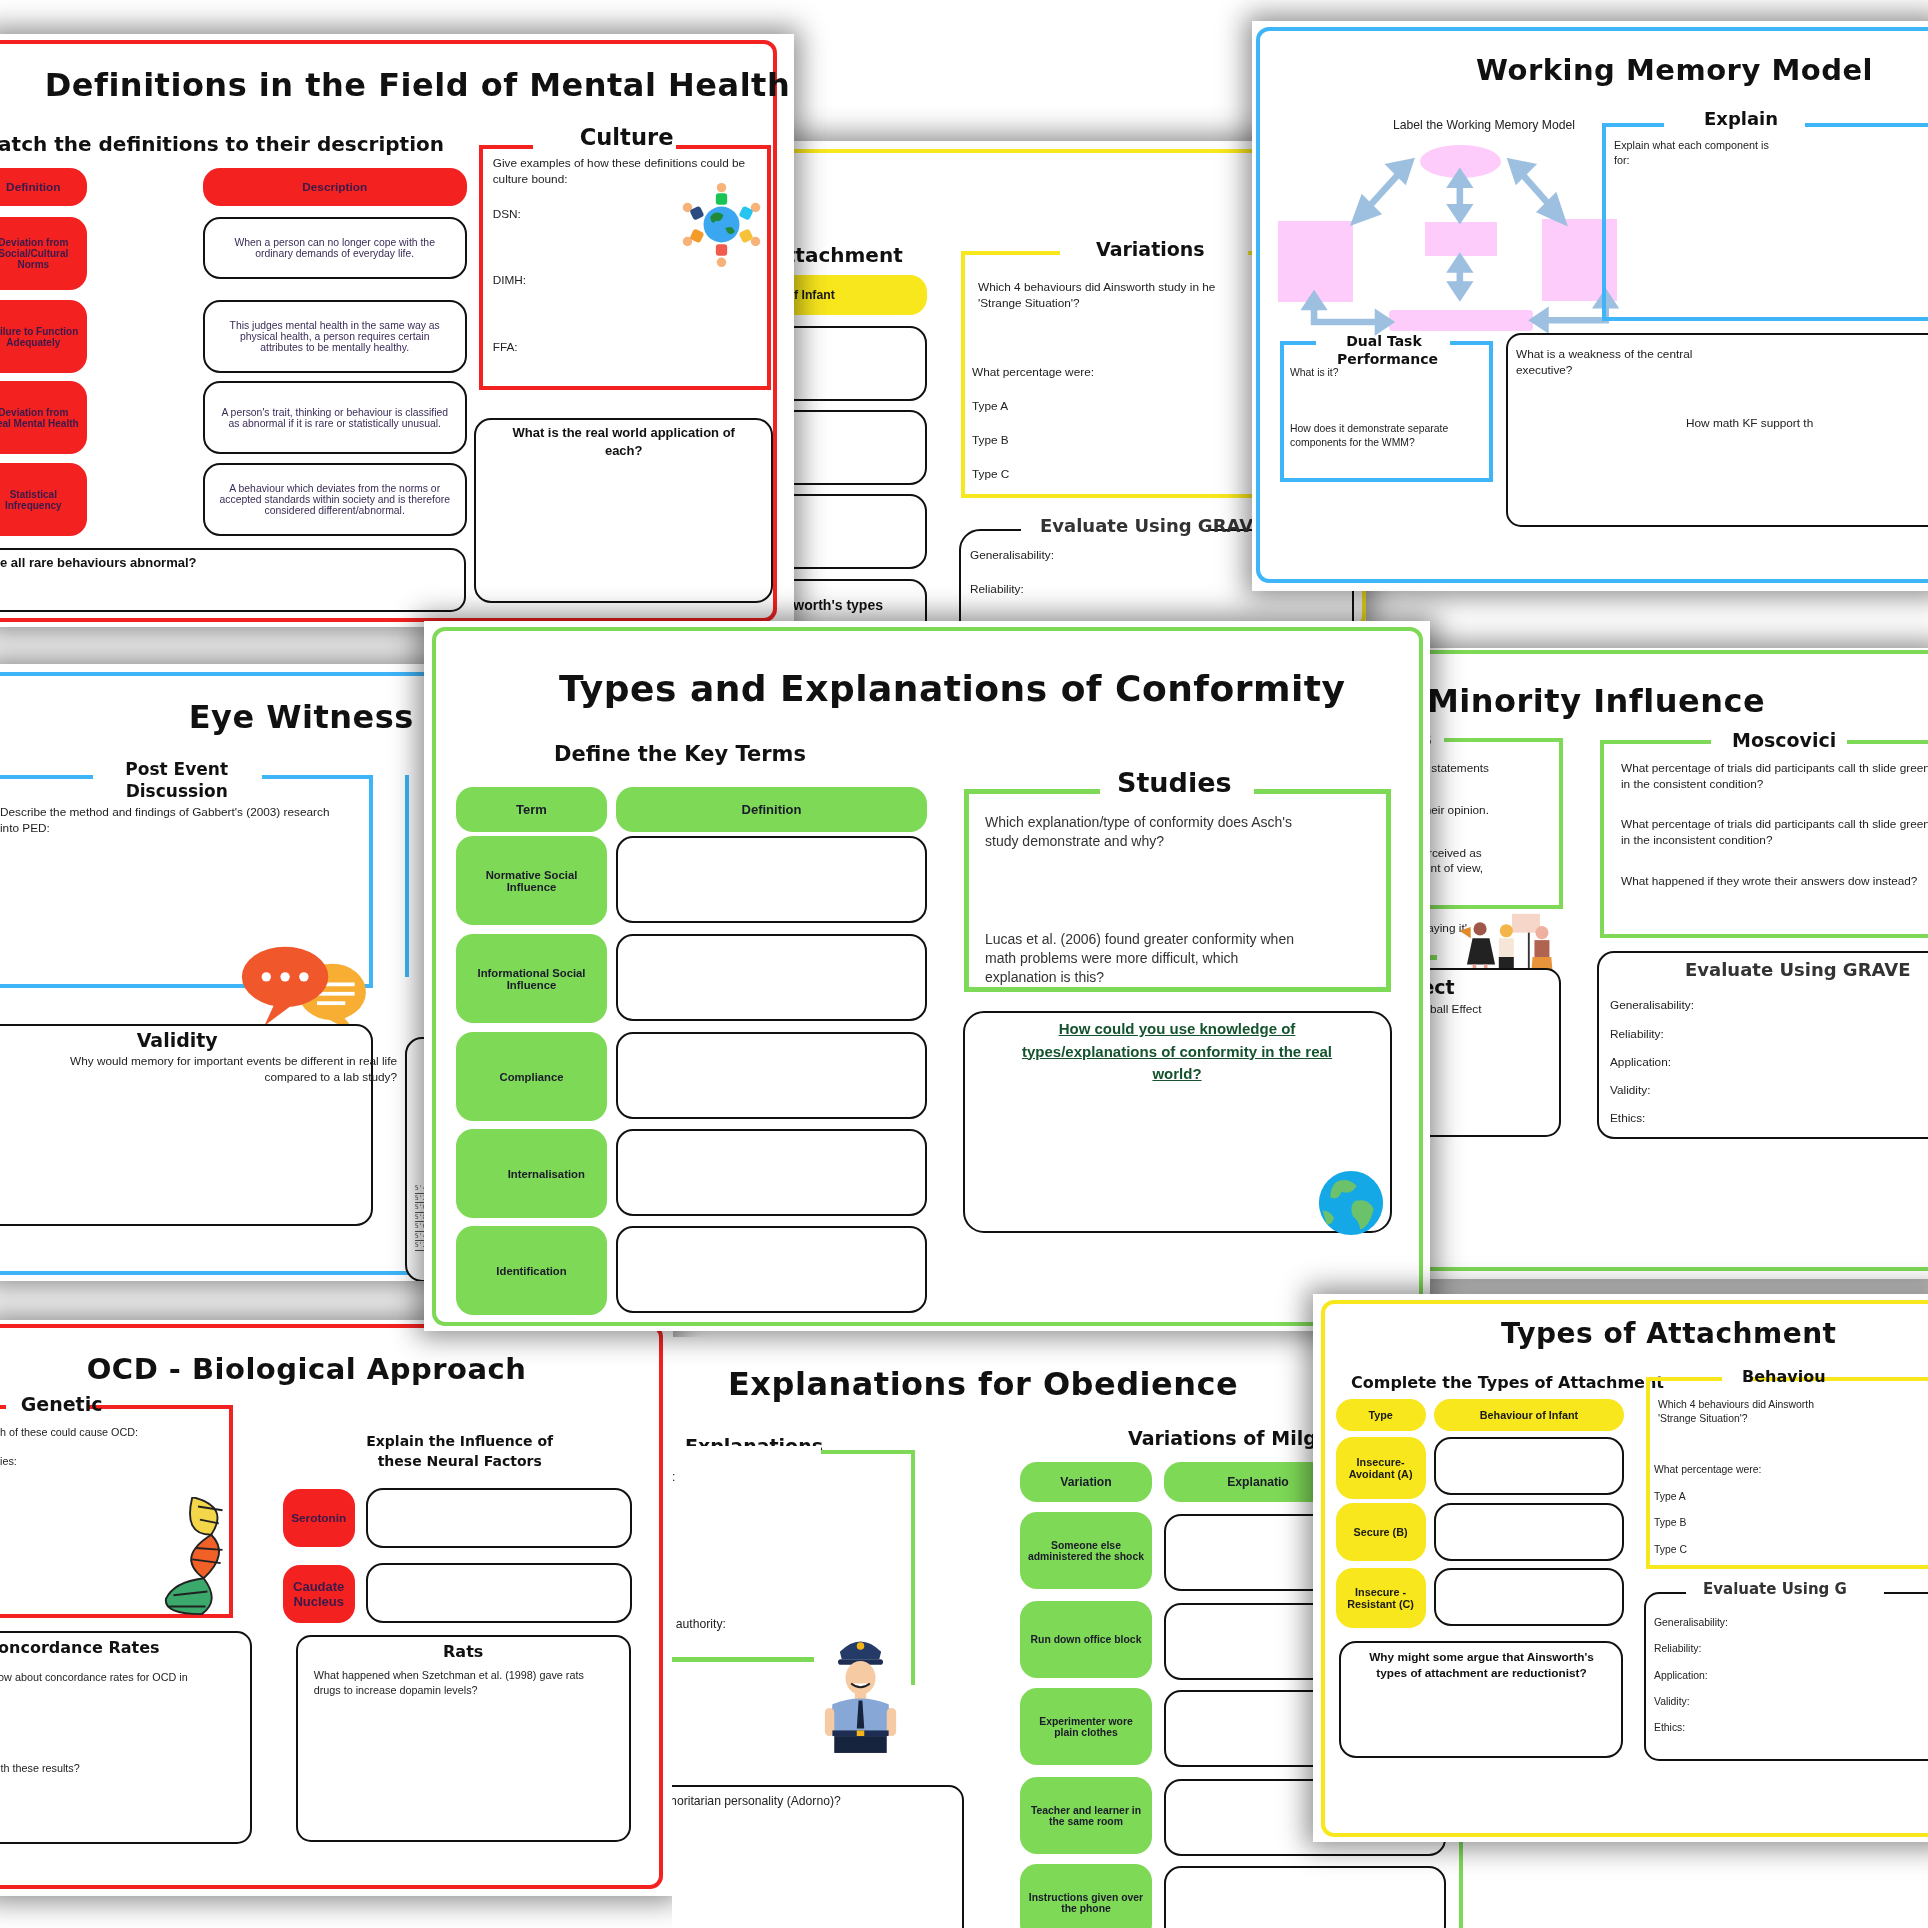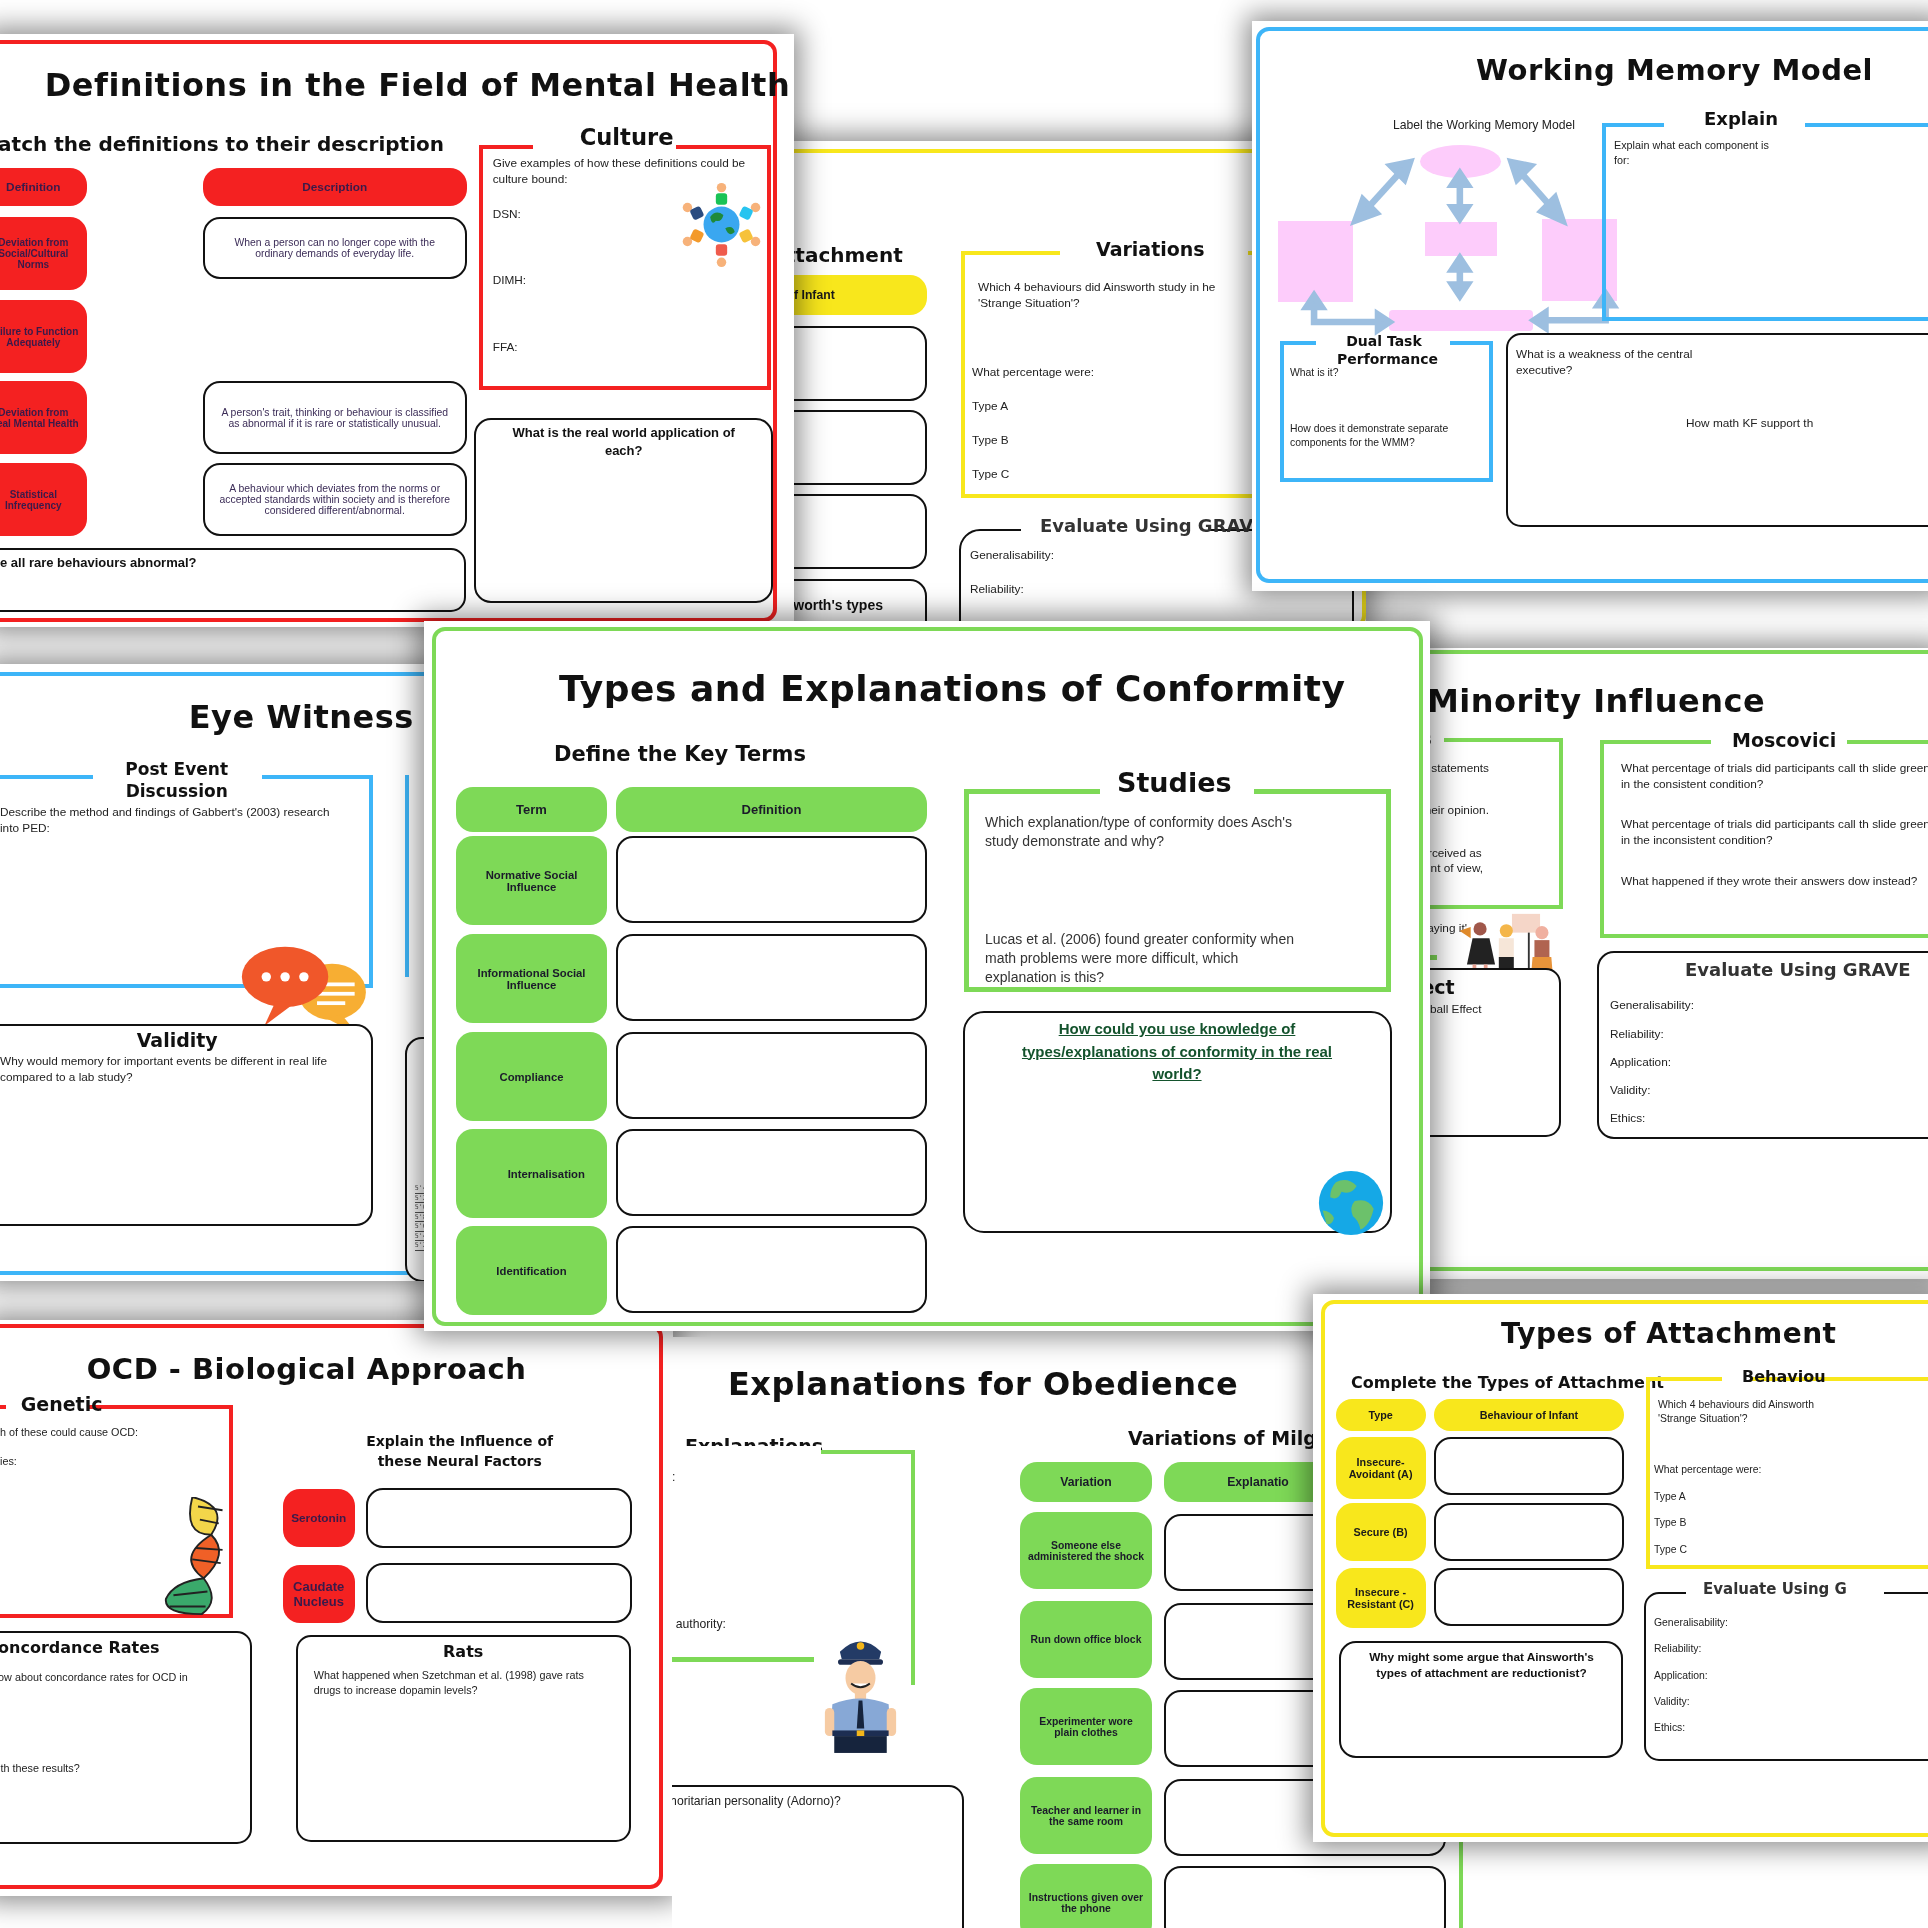--- a/index.html
+++ b/index.html
@@ -66,20 +66,23 @@
       <span>Failure to Function Adequately</span>
     </div>
   <div class="pill red" style="left:-9.4px;top:347px;width:108px;height:73px;font-size:10px;">
       <span>Deviation from Ideal Mental Health</span>
     </div>
   <div class="pill red" style="left:-9.4px;top:429px;width:108px;height:73px;font-size:10px;">
       <span>Statistical Infrequency</span>
     </div>
   <div class="box desc" style="left:214px;top:183px;width:264px;height:62px;">
       <span>When a person can no longer cope with the ordinary demands of everyday life.</span>
+    </div>
+  <div class="box desc" style="left:214px;top:266px;width:264px;height:73px;">
+      <span>This judges mental health in the same way as physical health, a person requires certain attributes to be mentally healthy.</span>
     </div>
   <div class="box desc" style="left:214px;top:347px;width:264px;height:73px;">
       <span>A person's trait, thinking or behaviour is classified as abnormal if it is rare or statistically unusual.</span>
     </div>
   <div class="box desc" style="left:214px;top:429px;width:264px;height:73px;">
       <span>A behaviour which deviates from the norms or accepted standards within society and is therefore considered different/abnormal.</span>
     </div>
   <div class="box" style="left:-19px;top:514px;width:496px;height:64px;border-radius:15px;"></div>
   <div class="txt" style="left:11.3px;top:520px;font-size:13px;font-weight:bold;color:#111;">e all rare behaviours abnormal?</div>
   <div class="rough" style="left:490px;top:111px;width:292px;height:245px;border:4.7px solid #f42121;"></div>
@@ -172,21 +175,21 @@
         <rect x="86" y="62" width="30" height="4" fill="#fff"></rect>
       <ellipse cx="52" cy="36" rx="46" ry="32" fill="#f0572a"></ellipse>
       <polygon points="42,62 30,88 62,64" fill="#f0572a"></polygon>
       <circle cx="32" cy="36" r="5" fill="#fff"></circle>
         <circle cx="52" cy="36" r="5" fill="#fff"></circle>
         <circle cx="72" cy="36" r="5" fill="#fff"></circle>
     </svg>
   </div>
   <div class="box" style="left:-9.4px;top:360px;width:394px;height:202px;border-radius:17px;"></div>
   <div class="h2" style="left:0;top:365px;width:377px;text-align:center;font-size:19px;">Validity</div>
-  <div class="txt" style="left:11.3px;top:390px;width:358px;text-align:left;font-size:11.8px;">Why would memory for important events be different in real life compared to a lab study?</div>
+  <div class="txt" style="left:11.3px;top:390px;width:358px;text-align:right;font-size:11.8px;padding-left:39px;">Why would memory for important events be different in real life compared to a lab study?</div>
   <div class="rough" style="left:416px;top:111px;width:38px;height:202px;border-left:4.7px solid #3db5f8;"></div>
   <div class="box" style="left:416px;top:373px;width:56px;height:245px;border-radius:17px;"></div>
   <div class="abs" style="left:426px;top:520px;font-size:6.6px;line-height:8.5px;color:#555;font-family:'DejaVu Sans Mono',monospace;">
     <div style="border-bottom:0.9px solid #555">5'4"</div>
     <div style="border-bottom:0.9px solid #555">5'2"</div>
     <div style="border-bottom:0.9px solid #555">5'0"</div>
     <div style="border-bottom:0.9px solid #555">5'8"</div>
     <div style="border-bottom:0.9px solid #555">5'6"</div>
     <div style="border-bottom:0.9px solid #555">5'4"</div>
     <div style="border-bottom:0.9px solid #555">5'2"</div>

